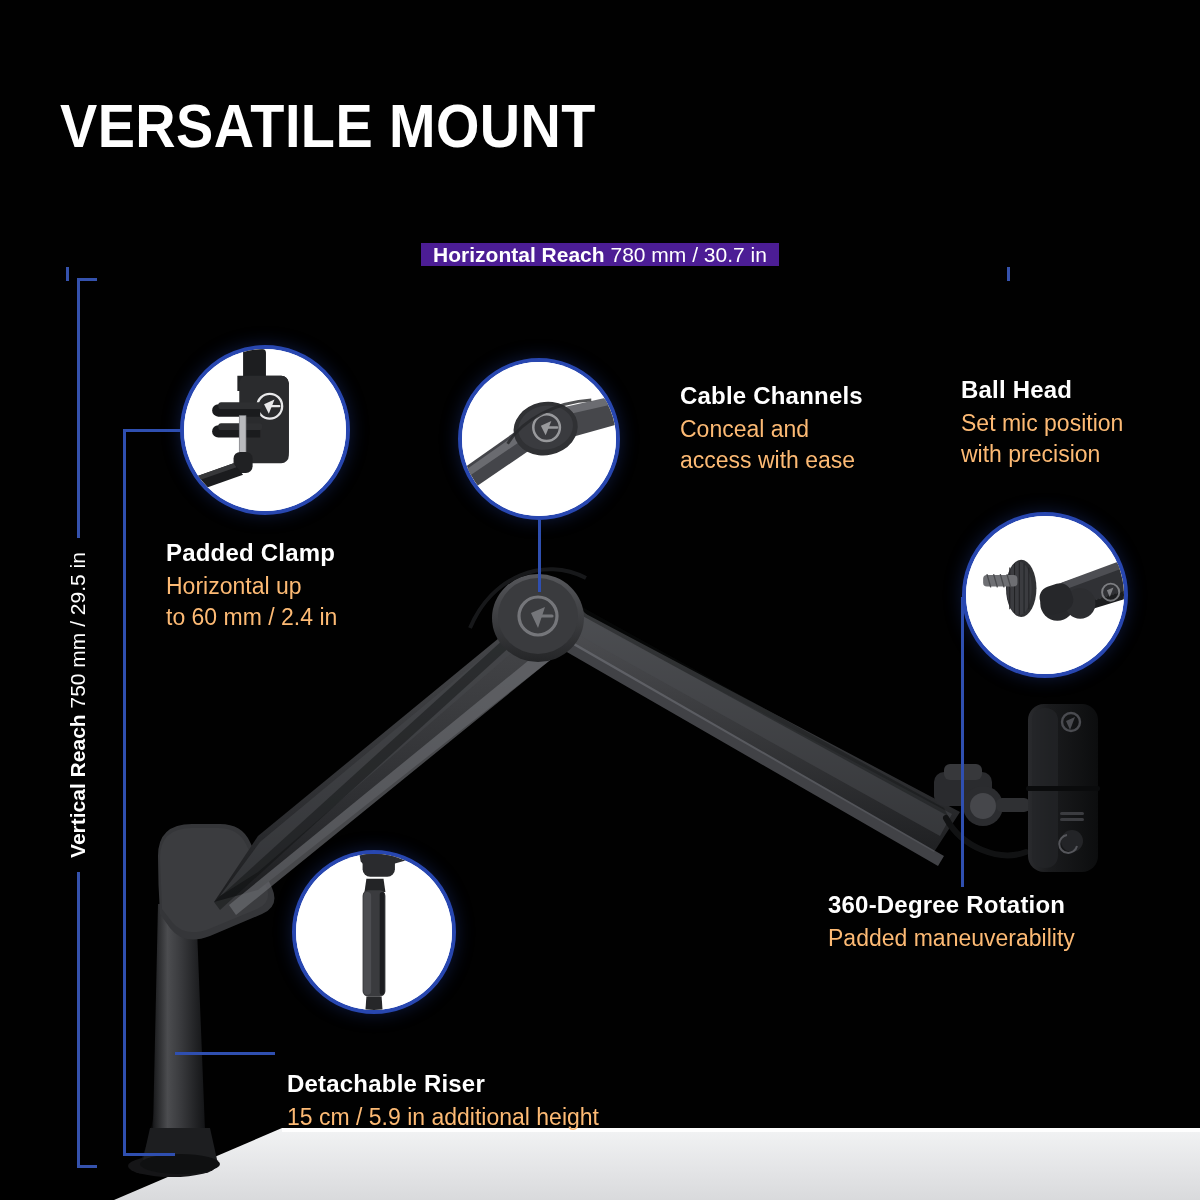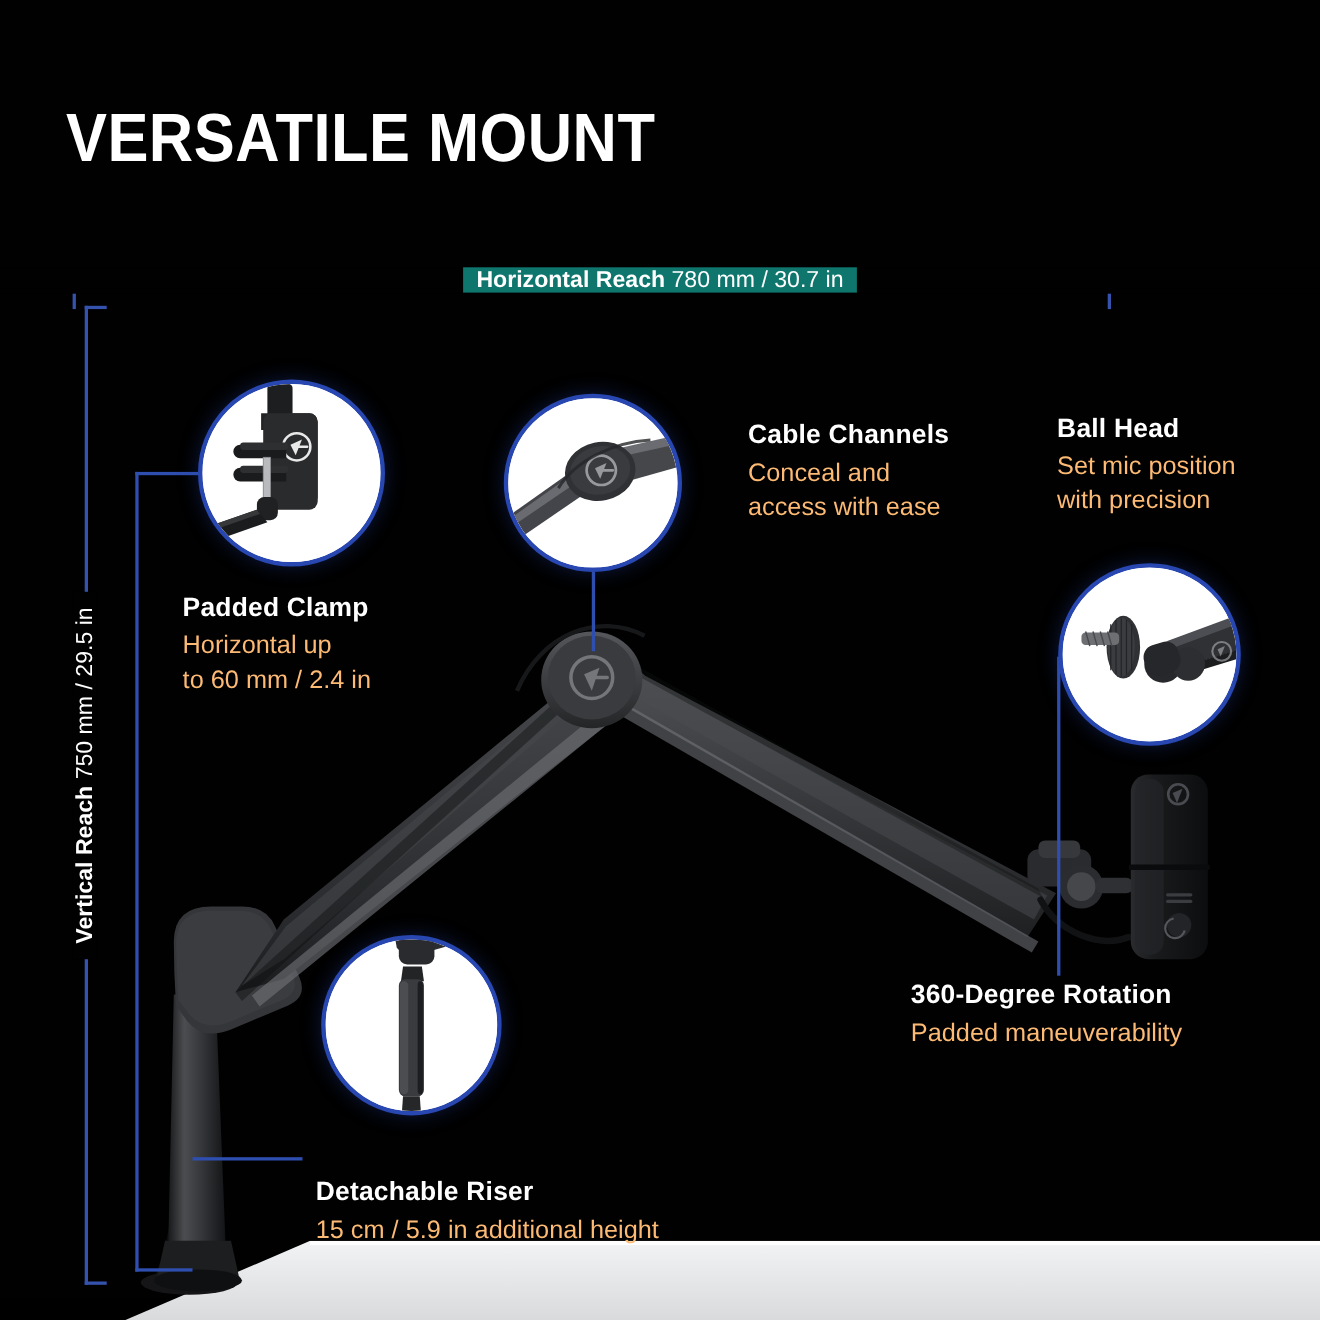--- a/index.html
+++ b/index.html
@@ -34,21 +34,21 @@
 
   #hbracket-top { left: 66px; top: 261px; width: 944px; height: 3px; }
   #hbracket-left-tick  { left: 66px; top: 261px; width: 3px; height: 20px; }
   #hbracket-right-tick { left: 1007px; top: 261px; width: 3px; height: 20px; }
   #hbracket-label {
     position: absolute; left: 0; top: 243px; width: 1200px;
     text-align: center; color: #ffffff; font-size: 21px;
     background: #010101; padding: 0;
   }
   #hbracket-label .lbl-strong { font-weight: 700; }
-  #hbracket-label span { background: #0f766e; padding: 0 12px; }
+  #hbracket-label span { background: #4c1d95; padding: 0 12px; }
 
   #vbracket-line  { left: 77px; top: 278px; width: 3px; height: 890px; }
   #vbracket-top-tick    { left: 77px; top: 278px; width: 20px; height: 3px; }
   #vbracket-bottom-tick { left: 77px; top: 1165px; width: 20px; height: 3px; }
   #vbracket-label {
     position: absolute;
     left: -322px; top: 693px;
     width: 800px;
     text-align: center;
     color: #ffffff; font-size: 21px;

